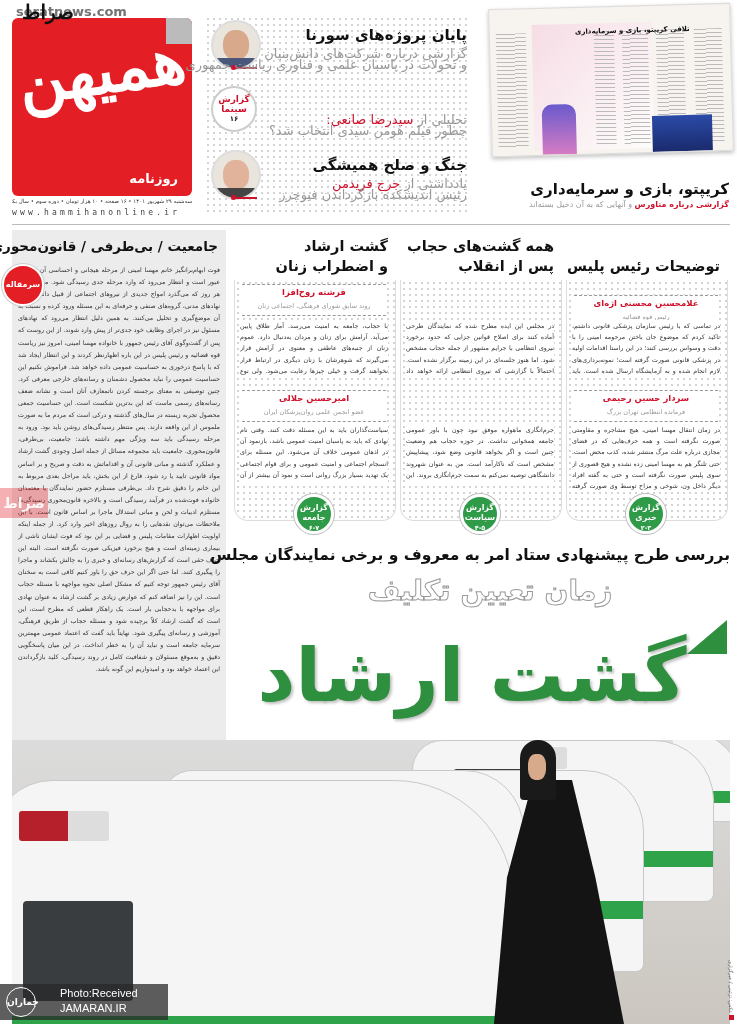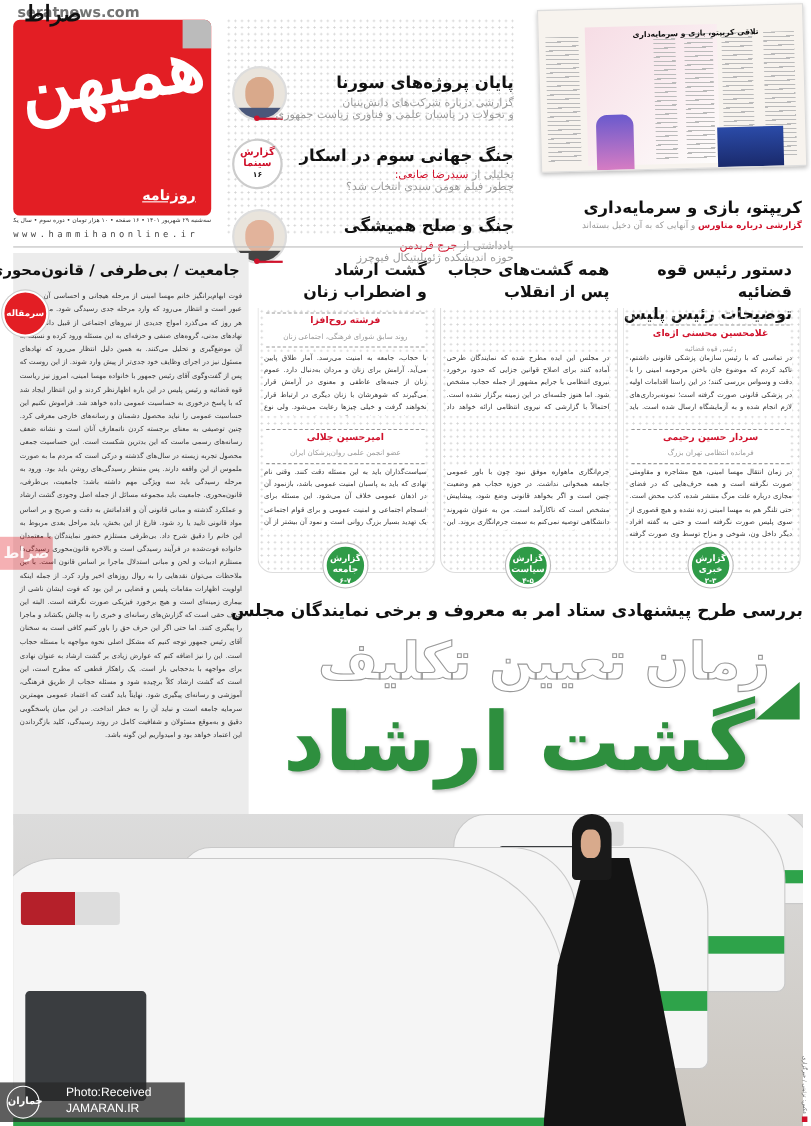--- a/index.html
+++ b/index.html
@@ -2,35 +2,35 @@
 <html><head>
 <meta charset="utf-8">
 <style>
   html,body{margin:0;padding:0;}
   body{width:737px;height:1024px;overflow:hidden;background:#fff;font-family:"DejaVu Sans",sans-serif;position:relative;color:#222;}
   .dots{background-image:radial-gradient(#d4d4d4 0.8px,transparent 1px);background-size:6px 6px;}
   
   .logo{position:absolute;left:12px;top:18px;width:180px;height:178px;background:#e31e24;border-radius:6px;overflow:hidden;}
   .logo-fold{position:absolute;right:0;top:0;width:26px;height:26px;background:#bbb;}
   .logo-big{position:absolute;left:6px;top:22px;width:168px;text-align:center;color:#fff;font-family:"DejaVu Serif",serif;font-weight:bold;font-size:64px;line-height:62px;transform:rotate(-8deg);direction:rtl;}
-  .logo-sub{position:absolute;right:14px;bottom:10px;color:#fff;font-weight:bold;font-size:13px;direction:rtl;text-decoration:underline;}
+  .logo-sub{position:absolute;right:14px;bottom:10px;color:#fff;font-weight:bold;font-size:13px;direction:rtl;}
   .seratnews{position:absolute;left:16px;top:4px;font-size:13px;font-weight:bold;color:#737373;z-index:2;}
   .serat-mark{position:absolute;left:22px;top:0;font-size:20px;font-weight:bold;color:#111;z-index:3;font-family:"DejaVu Serif",serif;}
   .issue-line{position:absolute;left:12px;top:198px;width:180px;font-size:5.5px;direction:rtl;color:#333;white-space:nowrap;overflow:hidden;}
   .site-url{position:absolute;left:12px;top:208px;width:180px;font-size:8px;letter-spacing:3.2px;color:#444;font-family:"DejaVu Sans Mono",monospace;}
   
   .teasers{position:absolute;left:205px;top:16px;width:262px;height:198px;}
-  .teaser{position:absolute;left:0;width:262px;height:58px;margin-top:40px;}
+  .teaser{position:absolute;left:0;width:262px;height:58px;}
   .teaser .circ{position:absolute;left:6px;top:0;width:46px;height:46px;border-radius:50%;border:2px solid #ddd;background:#e9e4dc;overflow:hidden;}
   .teaser .circ .face{position:absolute;left:10px;top:8px;width:26px;height:30px;border-radius:45%;background:#d9a98b;}
   .teaser .circ .suit{position:absolute;left:0;top:36px;width:46px;height:14px;background:#49577a;}
   .teaser .redline{position:absolute;left:28px;top:47px;width:24px;height:2px;background:#d0112b;}
   .teaser .reddot{position:absolute;left:26px;top:45px;width:5px;height:5px;border-radius:50%;background:#d0112b;}
   .teaser .t-title{position:absolute;right:0;top:6px;font-size:15px;font-weight:bold;direction:rtl;color:#111;white-space:nowrap;}
-  .teaser .t-sub{position:absolute;right:0;top:28px;font-size:10px;direction:rtl;color:#999;white-space:nowrap;line-height:11px;text-align:right;}
+  .teaser .t-sub{position:absolute;right:0;top:28px;font-size:13px;direction:rtl;color:#999;white-space:nowrap;line-height:11px;text-align:right;}
   .teaser .t-sub .hl{color:#d0112b;font-weight:normal;}
   .cinema-badge{position:absolute;left:6px;top:0;width:46px;height:46px;border-radius:50%;border:2px solid #ccc;background:#fff;text-align:center;font-size:9px;font-weight:bold;color:#d0112b;line-height:10px;direction:rtl;padding-top:6px;box-sizing:border-box;}
   .cinema-badge .n{color:#222;font-size:7px;display:block;}
   
   .thumb{position:absolute;left:490px;top:6px;width:240px;height:146px;background:#f7f3ee;border:1px solid #ddd;transform:rotate(-1.5deg);box-shadow:0 2px 4px rgba(0,0,0,.25);overflow:hidden;}
   .thumb .col{position:absolute;top:24px;height:114px;width:30px;background:repeating-linear-gradient(#bbb 0 1px,transparent 1px 4px);}
   .thumb .pink{position:absolute;left:42px;top:16px;width:120px;height:126px;background:linear-gradient(135deg,#f6d7e3,#fff);opacity:.8;}
   .thumb .vr{position:absolute;left:50px;top:96px;width:34px;height:50px;background:linear-gradient(#6a5acd,#d67cc3);border-radius:10px 10px 0 0;}
   .thumb .city{position:absolute;left:160px;top:110px;width:60px;height:36px;background:linear-gradient(#2b4ba8,#1a2a6c);}
   .thumb .hd{position:absolute;right:40px;top:20px;font-size:7px;font-weight:bold;direction:rtl;color:#111;}
@@ -50,21 +50,21 @@
   .opcol .box{position:absolute;left:0;top:50px;width:160px;height:240px;border:1px solid #ddd;border-top:none;border-radius:0 0 14px 14px;}
   .opcol h3{margin:0;position:absolute;right:6px;top:6px;font-size:14.5px;font-weight:bold;direction:rtl;color:#111;line-height:20px;text-align:right;}
   .opcol .aut{position:absolute;left:8px;right:8px;height:30px;border-top:1px dashed #999;border-bottom:1px dashed #999;}
   .opcol .aut .nm{position:absolute;left:0;right:0;top:2px;text-align:center;font-size:8.5px;font-weight:bold;color:#d0112b;direction:rtl;}
   .opcol .aut .rl{position:absolute;left:0;right:0;top:17px;text-align:center;font-size:6.5px;color:#999;direction:rtl;}
   .opcol .txt{position:absolute;left:6px;right:6px;font-size:6.3px;line-height:11.2px;direction:rtl;text-align:justify;color:#333;}
   .badge-g{position:absolute;width:40px;height:40px;border-radius:50%;background:#2f9b48;border:3px solid #fff;box-shadow:0 0 0 1px #bbb;color:#fff;font-size:8px;font-weight:bold;text-align:center;line-height:10px;direction:rtl;padding-top:6px;box-sizing:border-box;}
   .badge-g .n{font-size:6.5px;display:block;}
   
   .kicker{position:absolute;left:240px;top:546px;width:490px;text-align:center;font-size:15.5px;font-weight:bold;direction:rtl;color:#111;white-space:nowrap;}
-  .subhead{position:absolute;left:280px;top:574px;width:420px;font-size:47px;direction:rtl;color:#fff;-webkit-text-stroke:1px #999;font-weight:bold;white-space:nowrap;}
+  .subhead{position:absolute;left:280px;top:574px;width:420px;text-align:center;font-size:28px;direction:rtl;color:#fff;-webkit-text-stroke:1px #999;font-weight:bold;white-space:nowrap;}
   .mainhead{position:absolute;left:232px;top:628px;width:480px;text-align:center;font-size:74px;line-height:94px;font-weight:bold;direction:rtl;color:#2e8f3e;white-space:nowrap;text-shadow:2px 2px 3px rgba(0,0,0,.25);}
   .slash{position:absolute;right:10px;top:620px;width:0;height:0;border-left:40px solid transparent;border-bottom:34px solid #2e8f3e;}
   
   .photo{position:absolute;left:12px;top:740px;width:718px;height:284px;background:linear-gradient(#dcdcdc,#cbc6bf);overflow:hidden;}
   .car{position:absolute;background:#f5f5f5;border:1px solid #c9c9c9;border-radius:30px 60px 8px 8px;}
   .car .stripe{position:absolute;left:0;right:0;height:22px;background:#2ea34a;}
   .car .light{position:absolute;height:22px;border-radius:3px;background:linear-gradient(90deg,#b5202a 55%,#ddd 55%);}
   .car .win{position:absolute;background:#3a3d40;border-radius:4px;}
   .police{position:absolute;left:14px;top:214px;font-size:30px;font-weight:bold;color:#fff;letter-spacing:2px;font-family:"Liberation Sans",sans-serif;}
   .woman{position:absolute;left:472px;top:0;width:140px;height:284px;}
@@ -106,37 +106,36 @@
       <div>گزارشی درباره شرکت‌های دانش‌بنیان</div>
       <div>و تحولات در پاسبان علمی و فناوری ریاست جمهوری</div>
     </div>
   </div>
   <div class="teaser" style="top:70px">
     <div class="cinema-badge">
       <span>گزارش</span><br>
       <span>سینما</span>
       <span class="n">۱۶</span>
     </div>
-    <div class="t-title">جنگ جهانی سوم در اسکار</div>
     <div class="t-sub">
       <div><span>تحلیلی از</span> <span class="hl">سیدرضا صانعی:</span></div>
       <div>چطور فیلم هومن سیدی انتخاب شد؟</div>
     </div>
   </div>
   <div class="teaser" style="top:134px">
     <div class="circ">
         <div class="face" style="background:#e2b39b"></div>
         <div class="suit" style="background:#444"></div>
       </div>
     <div class="reddot"></div>
       <div class="redline"></div>
     <div class="t-title">جنگ و صلح همیشگی</div>
     <div class="t-sub">
       <div><span>یادداشتی از</span> <span class="hl">جرج فریدمن</span></div>
-      <div>حوزه اندیشکده ژئوپلیتیکال فیوچرز</div>
+      <div>رئیس اندیشکده بازگرداندن فیوچرز</div>
     </div>
   </div>
 </div>
 
 <div class="thumb">
   <div class="col" style="left:6px"></div>
   <div class="pink"></div>
   <div class="col" style="left:104px;width:20px"></div>
   <div class="col" style="left:132px;width:26px"></div>
   <div class="col" style="left:166px;width:28px"></div>
@@ -152,21 +151,21 @@
 <div class="editorial">
   <h2>جامعیت / بی‌طرفی / قانون‌محوری</h2>
   <div class="body">
       <p>فوت ابهام‌برانگیز خانم مهسا امینی از مرحله هیجانی و احساسی آن در حال عبور است و انتظار می‌رود که وارد مرحله جدی رسیدگی شود. مهمتر اینکه هر روز که می‌گذرد امواج جدیدی از نیروهای اجتماعی از قبیل دانشگاهیان، نهادهای مدنی، گروه‌های صنفی و حرفه‌ای به این مسئله ورود کرده و نسبت به آن موضع‌گیری و تحلیل می‌کنند. به همین دلیل انتظار می‌رود که نهادهای مسئول نیز در اجرای وظایف خود جدی‌تر از پیش وارد شوند. از این روست که پس از گفت‌وگوی آقای رئیس جمهور با خانواده مهسا امینی، امروز نیز ریاست قوه قضائیه و رئیس پلیس در این باره اظهارنظر کردند و این انتظار ایجاد شد که با پاسخ درخوری به حساسیت عمومی داده خواهد شد. فراموش نکنیم این حساسیت عمومی را نباید محصول دشمنان و رسانه‌های خارجی معرفی کرد. چنین توصیفی به معنای برجسته کردن ناتمعارف آنان است و نشانه ضعف رسانه‌های رسمی ماست که این بدترین شکست است. این حساسیت جمعی محصول تجربه زیسته در سال‌های گذشته و درکی است که مردم ما به صورت ملموس از این واقعه دارند. پس منتظر رسیدگی‌های روشن باید بود. ورود به مرحله رسیدگی باید سه ویژگی مهم داشته باشد: جامعیت، بی‌طرفی، قانون‌محوری. جامعیت باید مجموعه مسائل از جمله اصل وجودی گشت ارشاد و عملکرد گذشته و مبانی قانونی آن و اقداماتش به دقت و صریح و بر اساس مواد قانونی تایید یا رد شود. فارغ از این بخش، باید مراحل بعدی مربوط به این خانم را دقیق شرح داد. بی‌طرفی مستلزم حضور نمایندگان یا معتمدان خانواده فوت‌شده در فرآیند رسیدگی است و بالاخره قانون‌محوری رسیدگی‌ها مستلزم ادبیات و لحن و مبانی استدلال ماجرا بر اساس قانون است. با این ملاحظات می‌توان نقدهایی را به روال روزهای اخیر وارد کرد. از جمله اینکه اولویت اظهارات مقامات پلیس و قضایی بر این بود که فوت ایشان ناشی از بیماری زمینه‌ای است و هیچ برخورد فیزیکی صورت نگرفته است. البته این حرف حقی است که گزارش‌های رسانه‌ای و خبری را به چالش بکشاند و ماجرا را پیگیری کنند. اما حتی اگر این حرف حق را باور کنیم کافی است به سخنان آقای رئیس جمهور توجه کنیم که مشکل اصلی نحوه مواجهه با مسئله حجاب است. این را نیز اضافه کنم که عوارض زیادی بر گشت ارشاد به عنوان نهادی برای مواجهه با بدحجابی بار است. یک راهکار قطعی که مطرح است، این است که گشت ارشاد کلاً برچیده شود و مسئله حجاب از طریق فرهنگی، آموزشی و رسانه‌ای پیگیری شود. نهایتاً باید گفت که اعتماد عمومی مهمترین سرمایه جامعه است و نباید آن را به خطر انداخت. در این میان پاسخگویی دقیق و به‌موقع مسئولان و شفافیت کامل در روند رسیدگی، کلید بازگرداندن این اعتماد خواهد بود و امیدواریم این گونه باشد.</p>
     </div>
 </div>
 <div class="sarmaghale">سرمقاله</div>
 <div class="serat-wm">صراط</div>
 
 <div class="opcol" style="left:566px">
-  <h3><span>دستور رئیس قوه قضائیه</span><br><span>توضیحات رئیس پلیس</span></h3>
+  <h3><br><span>توضیحات رئیس پلیس</span></h3>
   <div class="box dots"></div>
   <div class="aut" style="top:65px;background:#fff">
     <div class="nm">غلامحسین محسنی اژه‌ای</div>
     <div class="rl">رئیس قوه قضائیه</div>
   </div>
   <div class="txt" style="top:90px;height:58px;overflow:hidden;background:#fff">در تماسی که با رئیس سازمان پزشکی قانونی داشتم، تاکید کردم که موضوع جان باختن مرحومه امینی را با دقت و وسواس بررسی کنند؛ در این راستا اقدامات اولیه در پزشکی قانونی صورت گرفته است؛ نمونه‌برداری‌های لازم انجام شده و به آزمایشگاه ارسال شده است. باید منتظر ماند تا از طریق بررسی‌های دقیق و تخصصی، نتیجه حاصل شود.</div>
   <div class="aut" style="top:160px;background:#fff">
     <div class="nm">سردار حسین رحیمی</div>
     <div class="rl">فرمانده انتظامی تهران بزرگ</div>
   </div>

